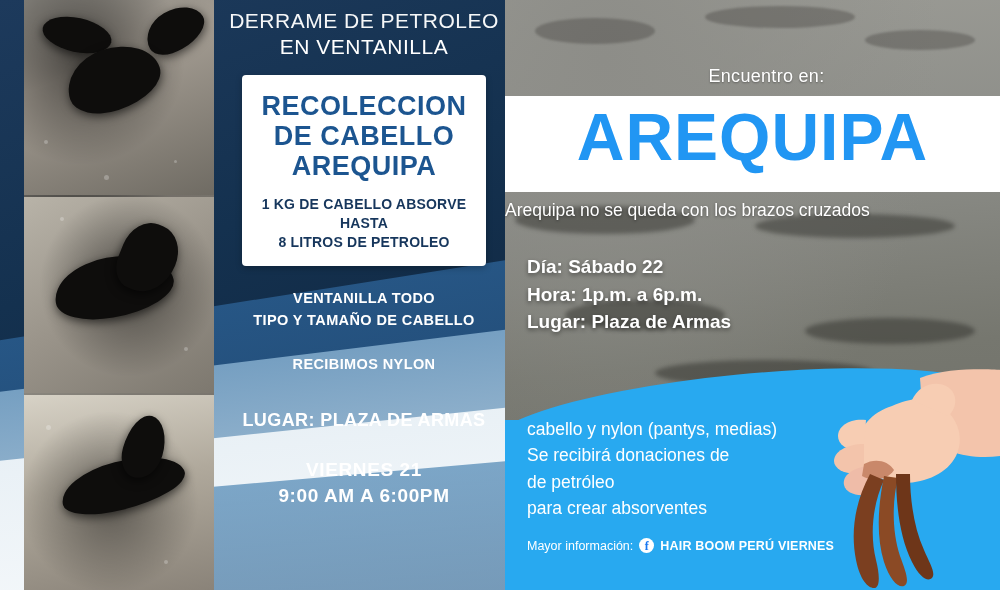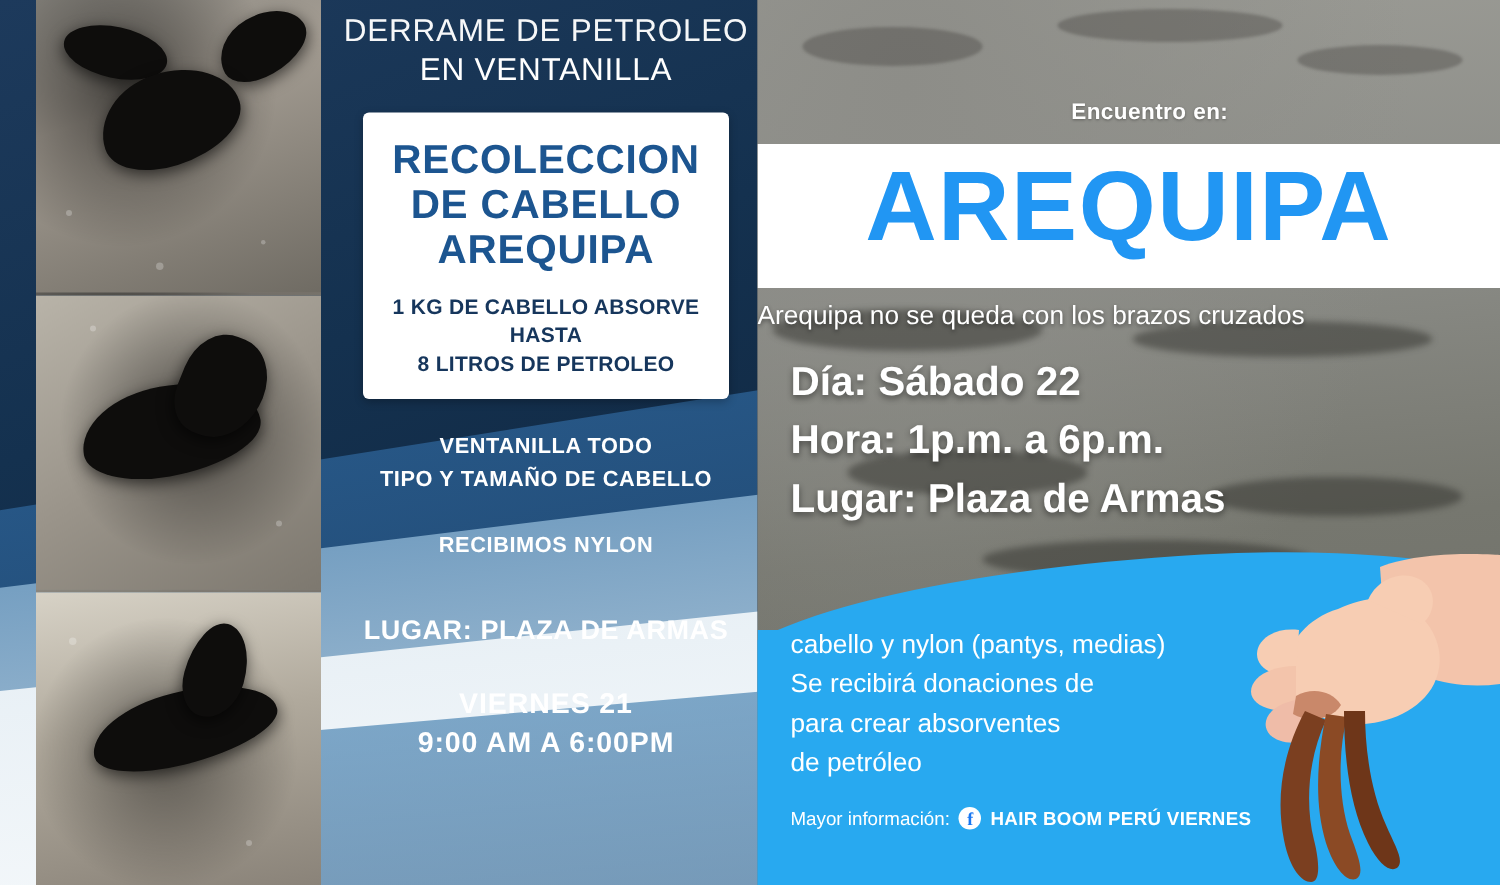--- a/index.html
+++ b/index.html
@@ -203,22 +203,22 @@
     background: rgba(40,39,36,.45);
     border-radius: 50%;
     filter: blur(2px);
   }
 
   .rp-top-label {
     position: absolute;
     top: 66px; left: 0; right: 0;
     text-align: center;
     color: #ffffff;
-    font-weight: bold;
-    font-size: 15px;
+    font-weight: normal;
+    font-size: 18px;
     letter-spacing: .3px;
     z-index: 4;
     text-shadow: 0 1px 2px rgba(0,0,0,.35);
     padding-left: 28px;
   }
   .rp-white-band {
     position: absolute;
     left: 0; top: 96px;
     width: 495px; height: 96px;
     background: #ffffff;
@@ -241,24 +241,24 @@
     left: 0; top: 200px;
     width: 495px;
     text-align: left;
     z-index: 4;
     color: #ffffff;
     font-size: 17.5px;
     text-shadow: 0 1px 3px rgba(0,0,0,.45);
   }
   .rp-details {
     position: absolute;
-    left: 22px; top: 235px;
+    left: 22px; top: 253px;
     z-index: 4;
     color: #ffffff;
-    font-size: 27px;
+    font-size: 19px;
     font-weight: bold;
     line-height: 1.45;
     text-shadow: 0 2px 4px rgba(0,0,0,.45);
   }
   .rp-blue-wave {
     position: absolute;
     left: -20px; top: 372px;
     width: 560px; height: 300px;
     background: #28a9f0;
     border-radius: 58% 42% 0 0 / 22% 18% 0 0;
@@ -405,22 +405,22 @@
       <div>Hora: 1p.m. a 6p.m.</div>
       <div>Lugar: Plaza de Armas</div>
     </div>
 
     <div class="rp-blue-wave"></div>
     <div class="rp-blue-fill"></div>
 
     <div class="rp-donation">
       <div>cabello y nylon (pantys, medias)</div>
       <div>Se recibirá donaciones de</div>
+      <div>de petróleo</div>
       <div>para crear absorventes</div>
-      <div>de petróleo</div>
     </div>
 
     <div class="rp-info">
       <span>Mayor información:</span>
       <span class="fb-badge">f</span>
       <span class="rp-info-handle">HAIR BOOM PERÚ VIERNES</span>
     </div>
 
     <div class="hand-wrap">
       <svg width="200" height="230" viewBox="0 0 200 230">

